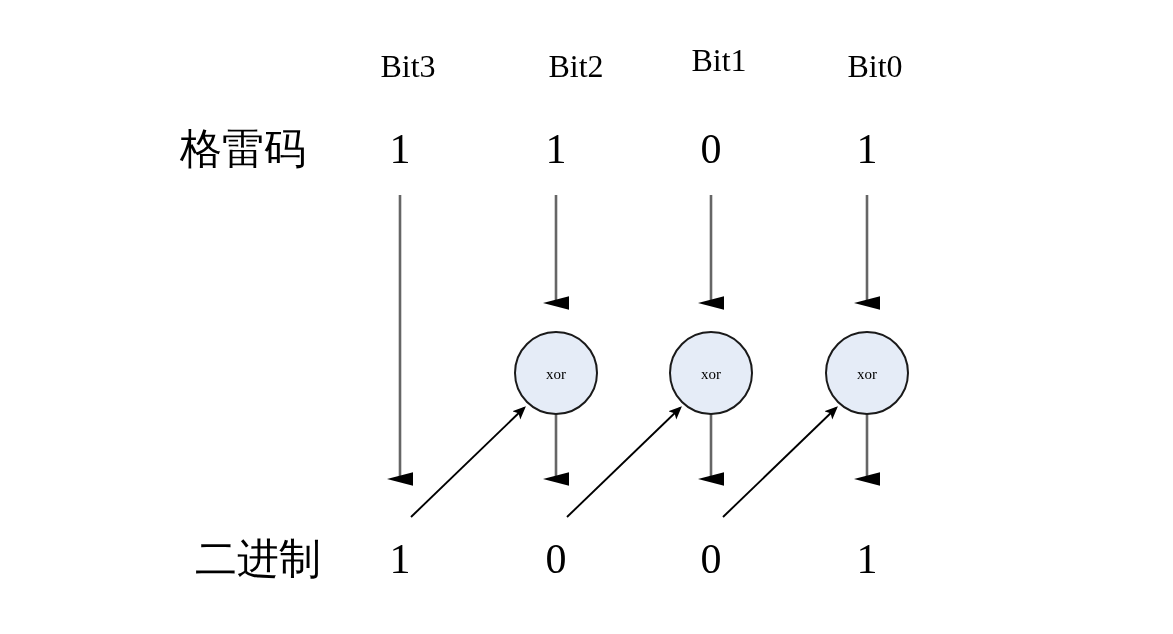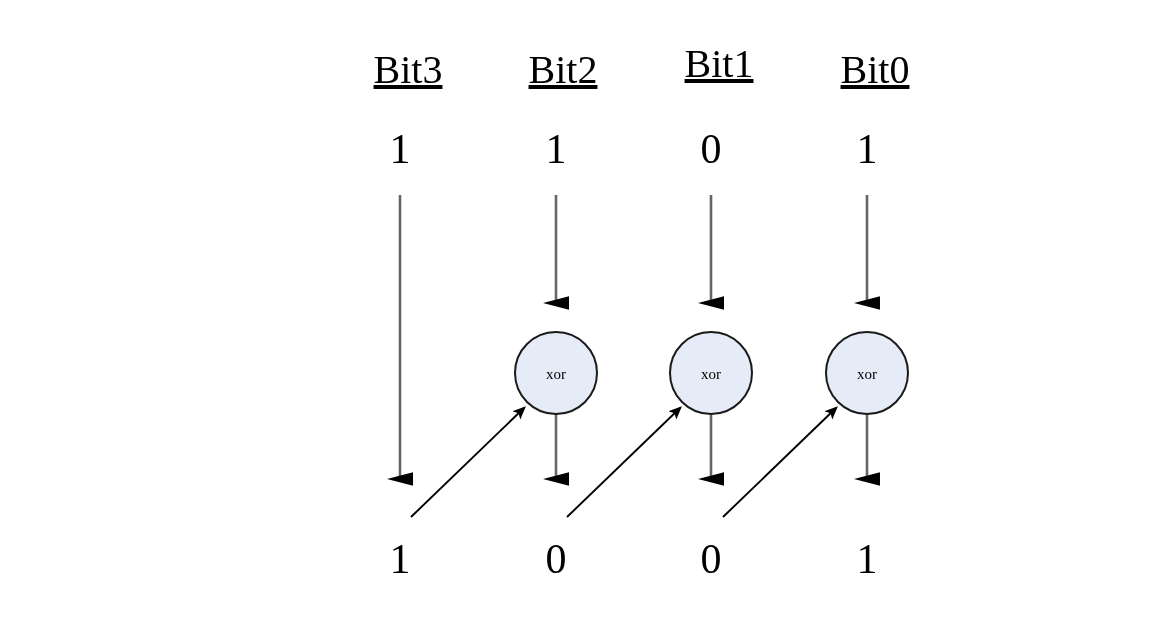--- a/index.html
+++ b/index.html
@@ -22,23 +22,22 @@
     width: 1173px;
     height: 634px;
   }
   .txt {
     position: absolute;
     color: #000000;
     white-space: nowrap;
     line-height: 1;
   }
   .bit-label {
-    font-size: 40px;
+    font-size: 32px;
     transform: translate(-50%, 0);
-    text-decoration: underline;
   }
   .row-label {
     font-size: 42px;
     transform: translate(-50%, 0);
     font-family: "DejaVu Serif", "Liberation Serif", serif;
   }
   .digit {
     font-size: 42px;
     transform: translate(-50%, 0);
   }
@@ -85,27 +84,29 @@
     <circle cx="556" cy="373" r="41" fill="#e5ecf7" stroke="#1a1a1a" stroke-width="2"></circle>
     <circle cx="711" cy="373" r="41" fill="#e5ecf7" stroke="#1a1a1a" stroke-width="2"></circle>
     <circle cx="867" cy="373" r="41" fill="#e5ecf7" stroke="#1a1a1a" stroke-width="2"></circle>
   </svg>
 
   <div class="gate-label" style="left:556px; top:374px;">xor</div>
   <div class="gate-label" style="left:711px; top:374px;">xor</div>
   <div class="gate-label" style="left:867px; top:374px;">xor</div>
 
   <div class="txt bit-label" style="left:408px; top:50px;">Bit3</div>
-  <div class="txt bit-label" style="left:563px; top:50px;">Bit2</div>
+  <div class="txt bit-label" style="left:576px; top:50px;">Bit2</div>
   <div class="txt bit-label" style="left:719px; top:44px;">Bit1</div>
   <div class="txt bit-label" style="left:875px; top:50px;text-align:right;">Bit0</div>
 
+  <div class="txt row-label" style="left:243px; top:128px;">格雷码</div>
   <div class="txt digit" style="left:400px; top:128px;">1</div>
   <div class="txt digit" style="left:556px; top:128px;">1</div>
   <div class="txt digit" style="left:711px; top:128px;">0</div>
   <div class="txt digit" style="left:867px; top:128px;">1</div>
 
+  <div class="txt row-label" style="left:258px; top:538px;">二进制</div>
   <div class="txt digit" style="left:400px; top:538px;">1</div>
   <div class="txt digit" style="left:556px; top:538px;">0</div>
   <div class="txt digit" style="left:711px; top:538px;">0</div>
   <div class="txt digit" style="left:867px; top:538px;">1</div>
 
 </div>
 
 </body></html>

